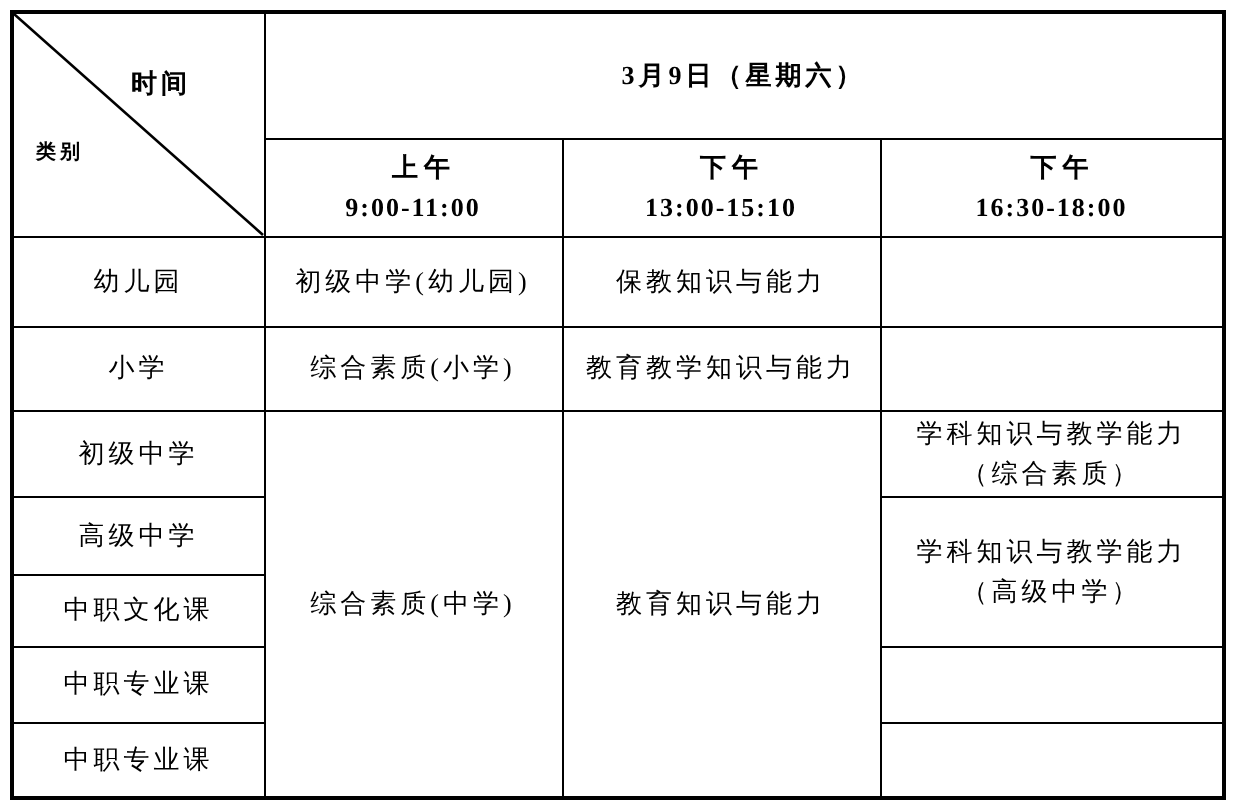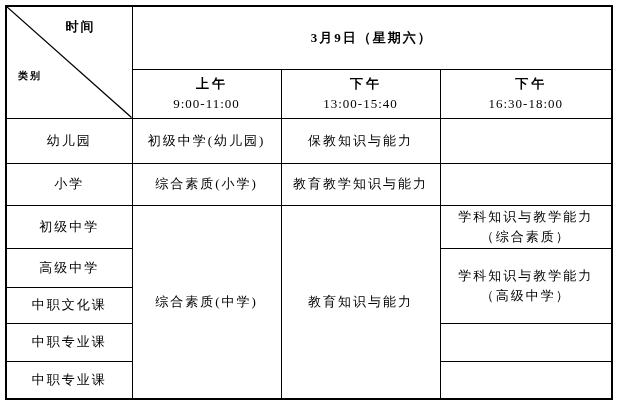--- a/index.html
+++ b/index.html
@@ -22,26 +22,26 @@
     border:1px solid #000000;
     text-align:center;
     vertical-align:middle;
     font-size:13px;
     letter-spacing:2px;
     padding:0 2px;
     overflow:hidden;
   }
   td.date-cell{font-size:14px;font-weight:bold;letter-spacing:2px;}
   .session-period{font-weight:bold;letter-spacing:3px;line-height:20px;margin-left:11px;}
-  .session-time{font-weight:normal;letter-spacing:1px;line-height:20px;}
+  .session-time{font-weight:bold;letter-spacing:1px;line-height:20px;}
   .two-line div{line-height:20px;}
   
   td.corner-cell{position:relative;padding:0;}
   .diag-svg{position:absolute;left:0;top:0;width:100%;height:100%;display:block;}
-  .corner-time{position:absolute;top:11px;right:36px;font-weight:bold;letter-spacing:2px;font-size:13px;}
+  .corner-time{position:absolute;top:26px;right:36px;font-weight:bold;letter-spacing:2px;font-size:13px;}
   .corner-cat{position:absolute;top:62px;left:11px;font-weight:bold;letter-spacing:2px;font-size:10px;}
 </style>
 </head>
 <body>
 
 <div class="page">
   <table class="schedule">
     <colgroup>
       <col style="width:126px">
       <col style="width:149px">
@@ -59,21 +59,21 @@
         </td>
         <td class="date-cell" colspan="3">3月9日（星期六）</td>
       </tr>
       <tr style="height:49px">
         <td>
           <div class="session-period">上午</div>
           <div class="session-time">9:00-11:00</div>
         </td>
         <td>
           <div class="session-period">下午</div>
-          <div class="session-time">13:00-15:40</div>
+          <div class="session-time">13:00-15:10</div>
         </td>
         <td>
           <div class="session-period">下午</div>
           <div class="session-time">16:30-18:00</div>
         </td>
       </tr>
 
       <tr style="height:45px">
         <td>幼儿园</td>
         <td>初级中学(幼儿园)</td>

